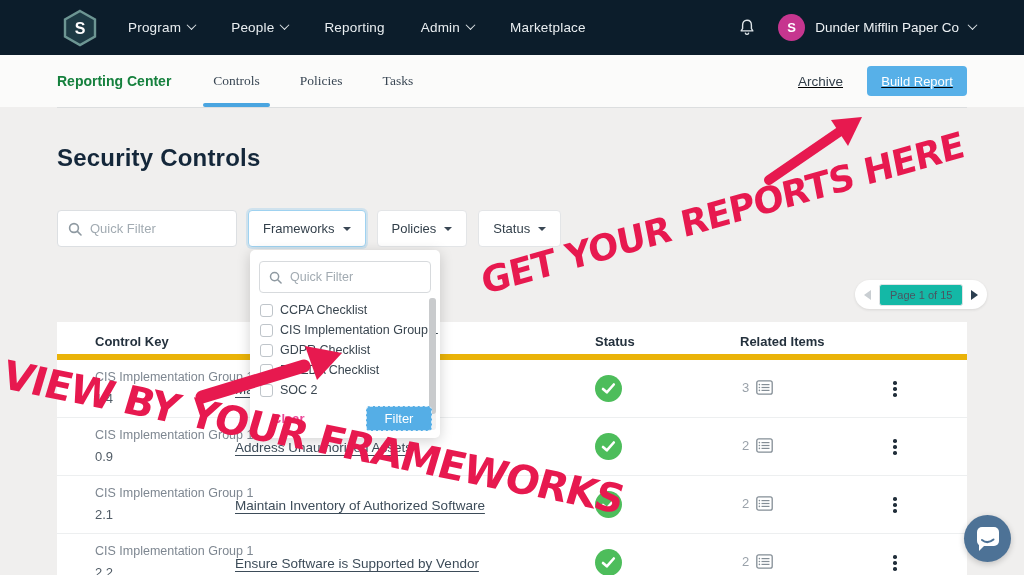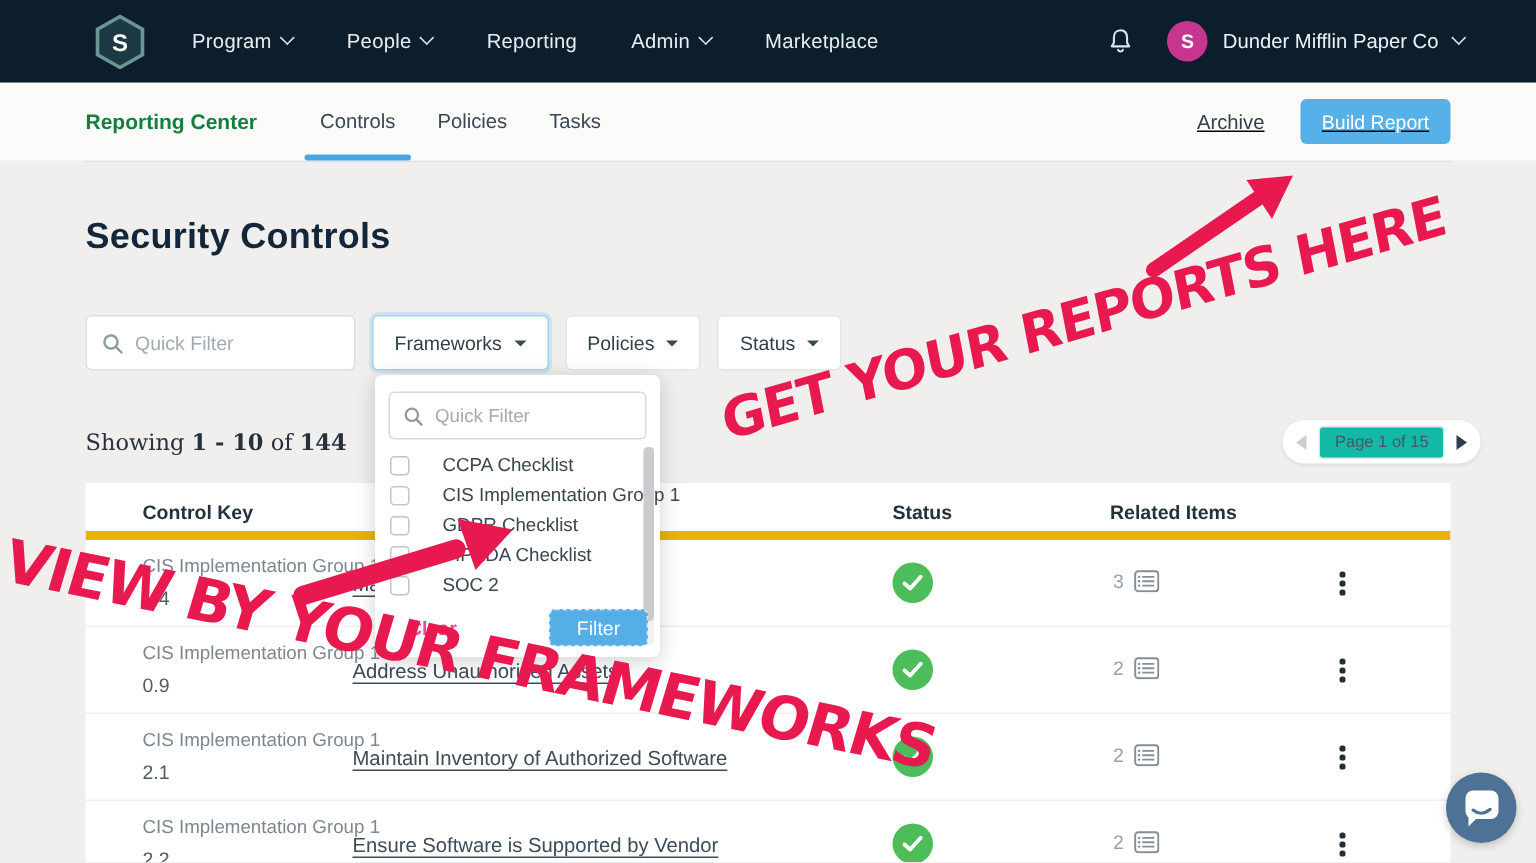--- a/index.html
+++ b/index.html
@@ -18,21 +18,21 @@
   .bell { display:flex; align-items:center; cursor:pointer; }
   .account { display:flex; align-items:center; gap:10px; cursor:pointer; }
   .avatar { width:27px; height:27px; border-radius:50%; background:#c6368f; color:#fff; font-size:13px; font-weight:700;
             display:flex; align-items:center; justify-content:center; }
   .account-name { color:#eef2f5; font-size:13.5px; }
 
   
   .subnav { position:absolute; top:55px; left:0; width:1024px; height:52px; background:#fbfbfa;
             display:flex; align-items:center; padding:0 57px; z-index:9; }
   .subnav-title { font-size:14px; font-weight:800; color:#15803d; margin-right:42px; }
-  .tabs { display:flex; gap:28px; height:52px; align-items:center; }
+  .tabs { display:flex; gap:40px; height:52px; align-items:center;font-family:Liberation Serif, serif; }
   .tab { font-size:13.5px; color:#3a4754; height:52px; line-height:52px; position:relative; cursor:pointer; }
   .tab.active::after { content:""; position:absolute; left:-10px; right:-10px; bottom:0; height:4px;
                        background:#4aa5e0; border-radius:2px; }
   .subnav-right { margin-left:auto; display:flex; align-items:center; gap:24px;text-decoration:underline; }
   .archive { font-size:13.5px; color:#333f4a; cursor:pointer; }
   .build-btn { width:100px; height:30px; background:#57b0e8; border:none; border-radius:4px; color:#fff;
                font-size:13px; font-family:inherit; cursor:pointer; }
   .subnav-line { position:absolute; top:107px; left:57px; width:910px; height:1px; background:#dcdedf; }
 
   
@@ -78,21 +78,21 @@
            align-items:center; justify-content:center; gap:2.5px; cursor:pointer; }
   .kebab i { width:3.5px; height:3.5px; border-radius:50%; background:#212e3a; }
 
   
   .dropdown { position:absolute; top:250px; left:250px; width:190px; height:188px; background:#fff; border-radius:5px;
               box-shadow:0 3px 14px rgba(0,0,0,.18); z-index:20; }
   .dd-search { position:absolute; top:11px; left:9px; width:172px; height:32px; border:1px solid #d7dadd; border-radius:4px;
                display:flex; align-items:center; gap:8px; padding:0 9px; background:#fff; }
   .dd-search input { border:none; outline:none; font-size:12.5px; width:120px; font-family:inherit; background:transparent; }
   .dd-search input::placeholder { color:#a2abb2; }
-  .dd-option { position:absolute; left:10px; height:20px; display:flex; align-items:center; gap:22px; cursor:pointer; }
+  .dd-option { position:absolute; left:10px; height:20px; display:flex; align-items:center; gap:7px; cursor:pointer; }
   .cb { width:13px; height:13px; border:1.5px solid #bfc5ca; border-radius:3px; background:#fff; flex:none; }
   .dd-option span.lbl { font-size:12.5px; color:#39454f; white-space:nowrap; }
   .dd-scroll { position:absolute; right:4px; top:48px; width:7px; height:132px; background:#f1f1f1; border-radius:3px; }
   .dd-thumb { position:absolute; top:0; left:0; width:7px; height:116px; background:#c9cbcd; border-radius:3px; cursor:pointer; }
   .dd-clear { position:absolute; left:22px; top:161px; font-size:13px; color:#ec4899; cursor:pointer;font-weight:bold; }
   .dd-apply { position:absolute; right:8px; top:156px; width:66px; height:25px; background:#55aee6; color:#fff;
               border:1px dashed #cfe8f8; border-radius:4px; font-size:13px; font-family:inherit; cursor:pointer; }
 
   
   .anno { position:absolute; z-index:30; color:#e7194f; font-weight:900; font-family:"DejaVu Sans", sans-serif;
@@ -186,23 +186,20 @@
     <button class="fbtn">
       <span>Policies</span>
         <i class="caret"></i>
     </button>
     <button class="fbtn">
       <span>Status</span>
         <i class="caret"></i>
     </button>
   </div>
 
-  <div class="showing">
-    <span>Showing</span>&nbsp;<b>1 - 10</b>&nbsp;<span>of</span>&nbsp;<b>144</b>
-  </div>
   <div class="pagination">
     <i class="pg-prev"></i>
     <span class="pg-label">Page 1 of 15</span>
     <i class="pg-next"></i>
   </div>
 
   <div class="card">
     <div class="thead">
       <span class="th th-key">Control Key</span>
       <span class="th th-status">Status</span>

